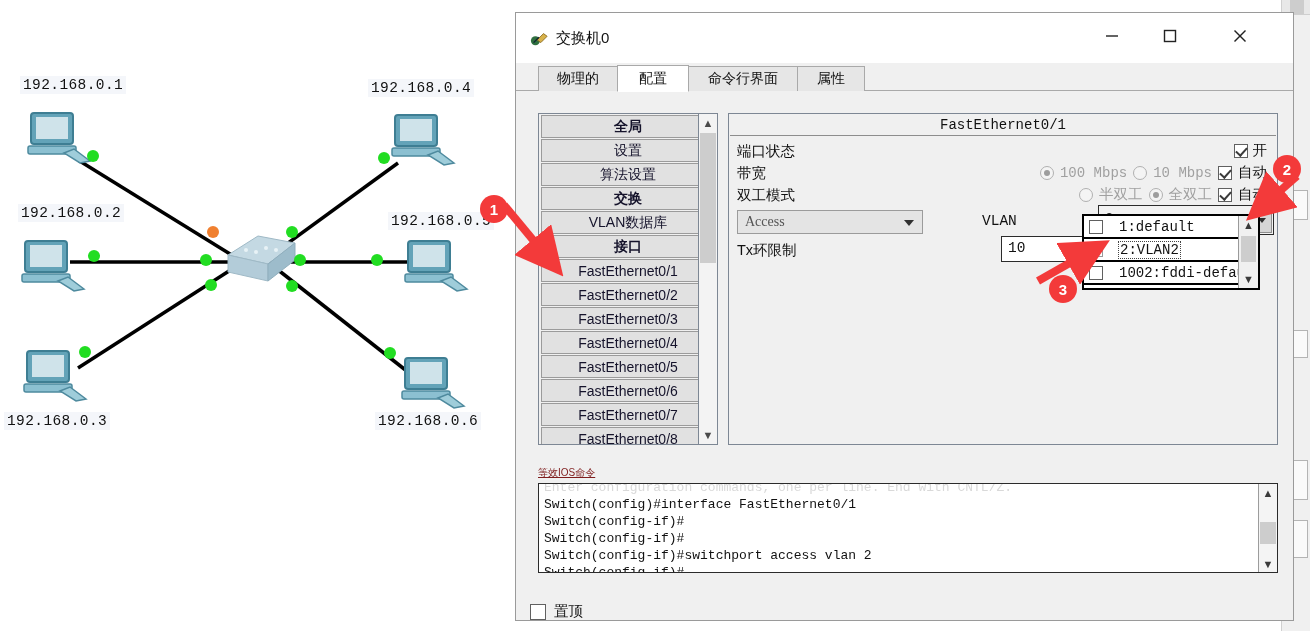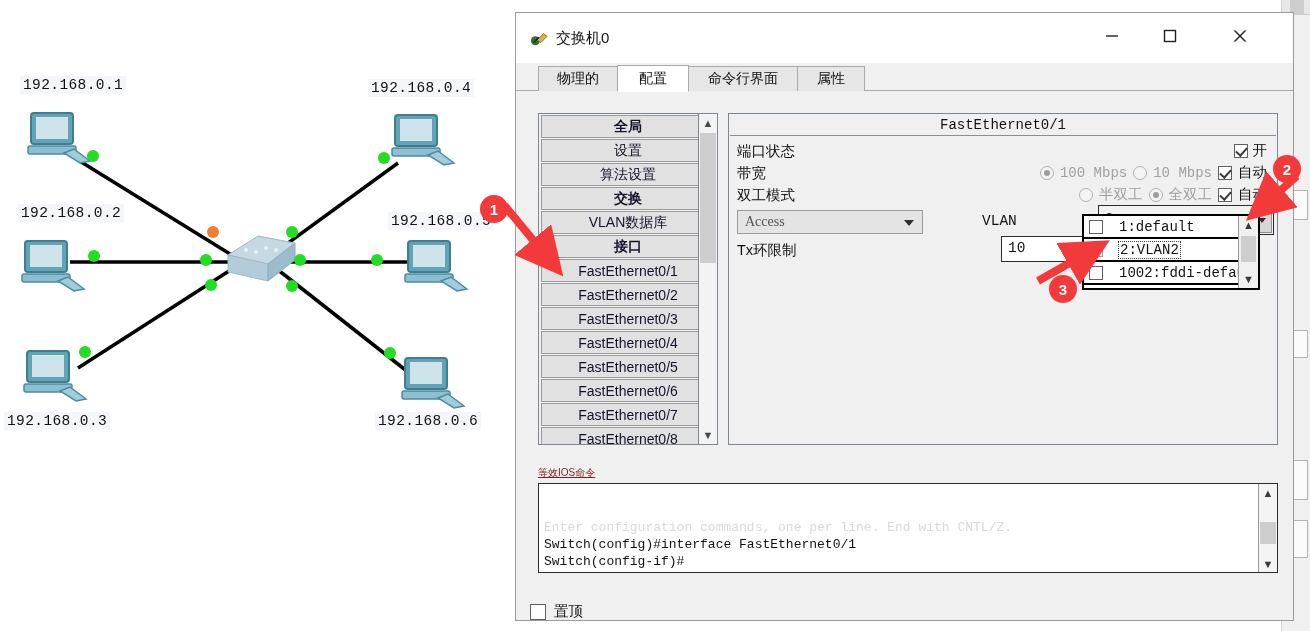--- a/index.html
+++ b/index.html
@@ -260,21 +260,21 @@
     position: absolute; left: 22px; top: 392px;
     width: 740px; height: 90px;
     background: #ffffff; border: 1px solid #2b2b2b;
     box-sizing: border-box; overflow: hidden;
   }
   #ios-lines {
     position: absolute; left: 5px; top: -5px; right: 20px;
     font-family: "Liberation Mono", monospace; font-size: 13px; color: #111;
     line-height: 17px;
   }
-  #ios-lines .cut { color: #d9d9d9; margin-top: 40px; }
+  #ios-lines .cut { color: #d9d9d9; }
   #ios-scroll {
     position: absolute; right: 0; top: 0; width: 19px; height: 100%;
     background: #f4f4f4; border-left: 1px solid #9c9c9c; box-sizing: border-box;
   }
   #ios-scroll .a { position:absolute; left:0; width:18px; height:17px; display:flex;align-items:center;justify-content:center; color:#3a3a3a; font-size:11px;}
   #ios-scroll .th { position:absolute; left:1px; top:38px; width:16px; height:22px; background:#cdcdcd;}
 
   
   #pin-row {
     position: absolute; left: 14px; top: 511px;
@@ -501,20 +501,21 @@
         </div>
       </div>
 
       <div id="ios-label">等效IOS命令</div>
       <div id="ios-box">
         <div id="ios-lines">
           <div class="cut">Enter configuration commands, one per line. End with CNTL/Z.</div>
           <div>Switch(config)#interface FastEthernet0/1</div>
           <div>Switch(config-if)#</div>
           <div>Switch(config-if)#</div>
+          <div>Switch(config-if)#switchport access vlan 2</div>
           <div>Switch(config-if)#</div>
         </div>
         <div id="ios-scroll">
           <div class="a" style="top:0;">▲</div>
           <div class="th"></div>
           <div class="a" style="bottom:0;">▼</div>
         </div>
       </div>
 
       <div id="pin-row">

